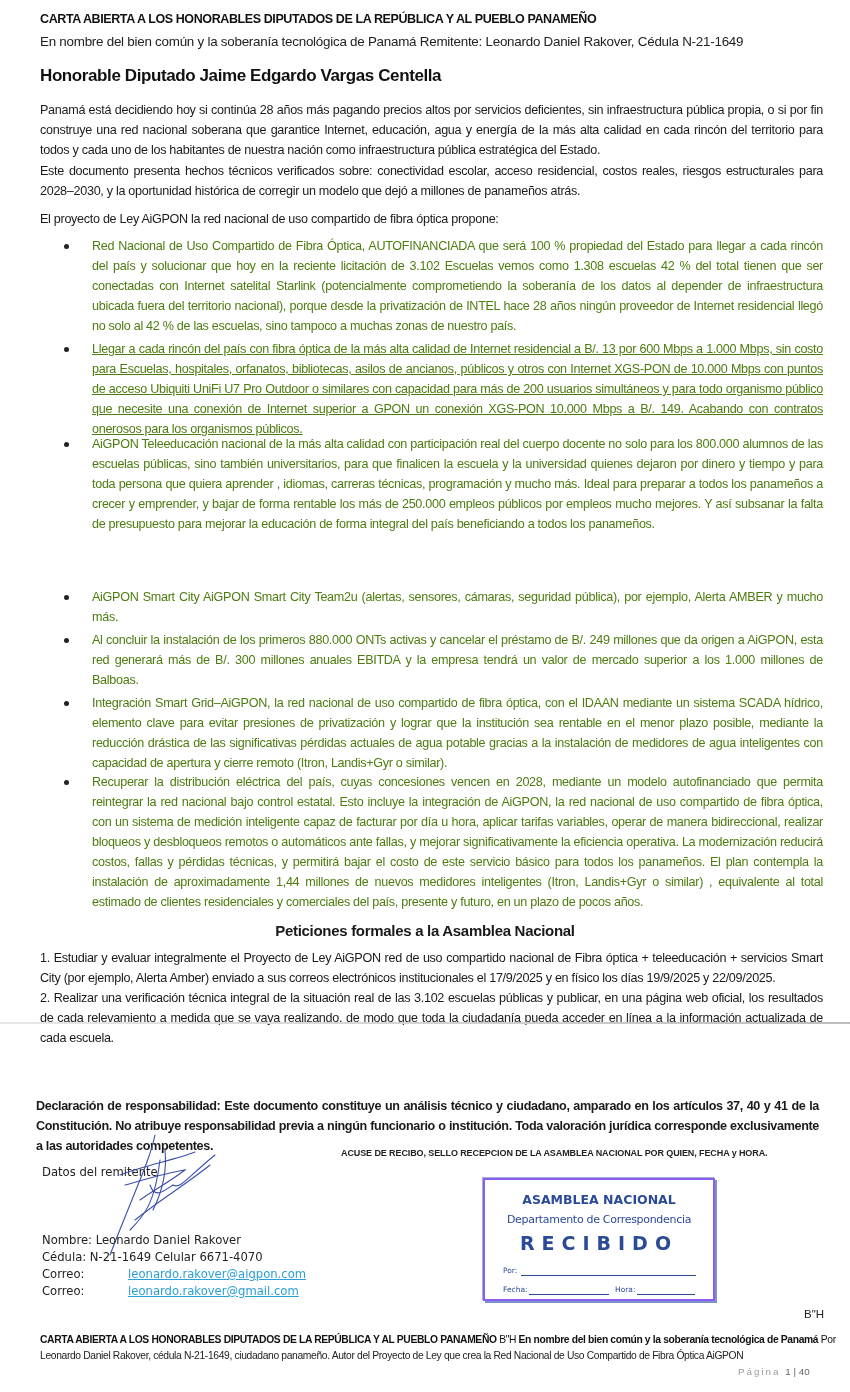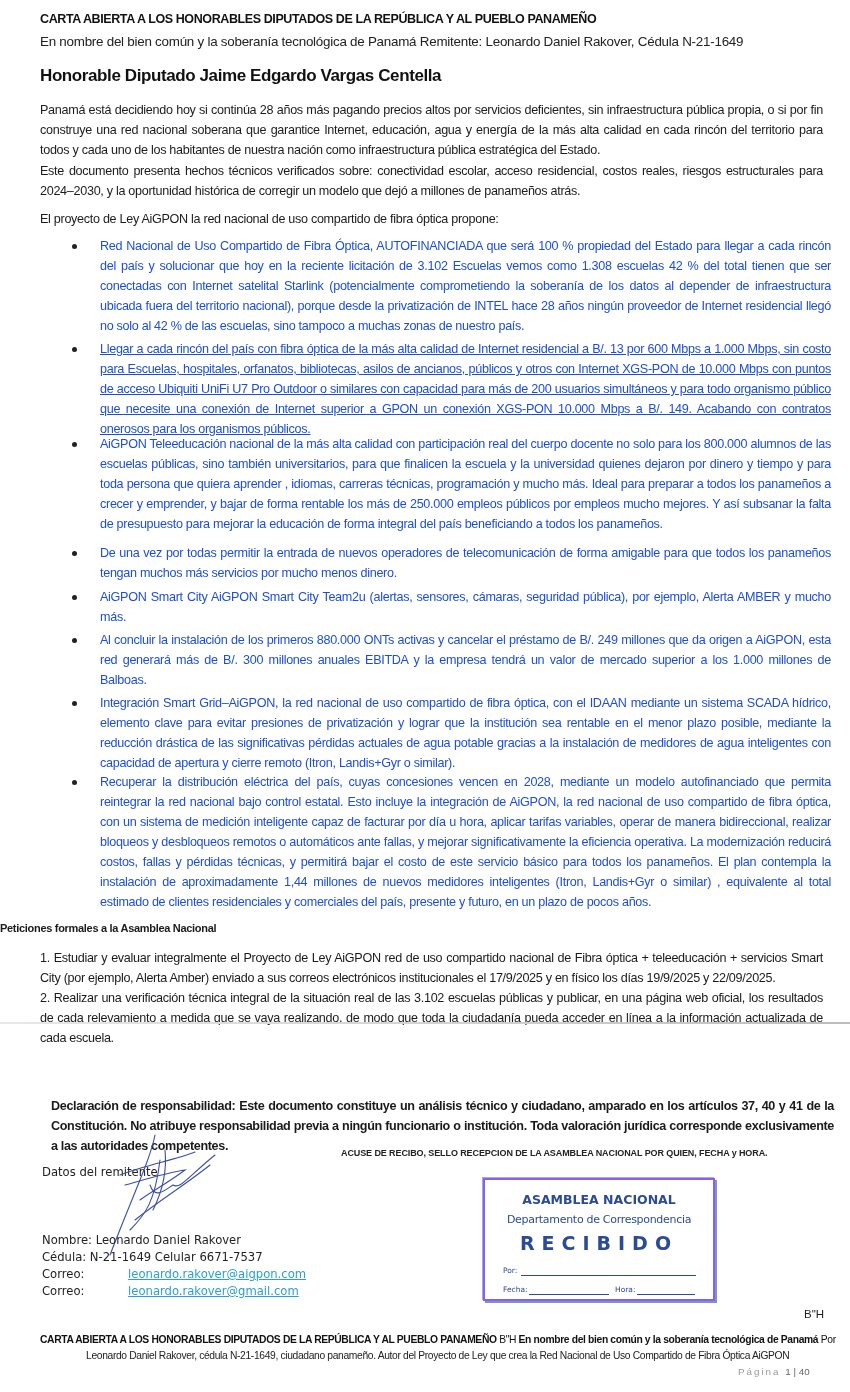--- a/index.html
+++ b/index.html
@@ -26,39 +26,39 @@
   .addressee {
     position: absolute; left: 40px; top: 66px;
     font-size: 17px; font-weight: bold; letter-spacing: -0.4px; color: #111;
   }
   .para {
     position: absolute; left: 40px; width: 783px;
     font-size: 12.6px; line-height: 20px; letter-spacing: -0.3px; color: #1b1b1b;
     text-align: justify;
   }
   .bullet {
-    position: absolute; left: 100px; width: 731px;
-    font-size: 12.6px; line-height: 20px; letter-spacing: -0.3px; color: #1d4ed8;
+    position: absolute; left: 92px; width: 731px;
+    font-size: 12.6px; line-height: 20px; letter-spacing: -0.3px; color: #4d7c0f;
     text-align: justify;
   }
   .bullet-dot {
     position: absolute; left: -28px; top: 8px;
     width: 5px; height: 5px; border-radius: 50%; background: #222;
   }
 
   .section-title {
     position: absolute; left: 0; width: 850px; top: 922px;
-    text-align: left; font-size: 11px; font-weight: bold; letter-spacing: -0.3px;
+    text-align: center; font-size: 15px; font-weight: bold; letter-spacing: -0.3px;
   }
   .petitions {
     position: absolute; left: 40px; top: 948px; width: 783px;
     font-size: 12.6px; line-height: 20px; letter-spacing: -0.3px; text-align: justify;
   }
   .declaration {
-    position: absolute; left: 51px; top: 1096px; width: 783px;
+    position: absolute; left: 36px; top: 1096px; width: 783px;
     font-size: 12.6px; line-height: 20px; font-weight: bold; letter-spacing: -0.35px; text-align: justify;
   }
   .acuse {
     position: absolute; left: 341px; top: 1148px;
     font-size: 9px; font-weight: bold; letter-spacing: -0.1px; color: #222;
   }
   .sender-label {
     position: absolute; left: 42px; top: 1165px;
     font-family: "DejaVu Sans", sans-serif; font-size: 11.6px; color: #222;
   }
@@ -82,56 +82,52 @@
   .stamp-line { position: absolute; height: 1px; background: #2b4a97; }
 
   .bh { position: absolute; left: 804px; top: 1308px; font-size: 11.5px; color: #222; }
   .footer-1 {
     position: absolute; left: 40px; top: 1334px; width: 790px;
     font-size: 10.3px; letter-spacing: -0.35px; color: #111; white-space: nowrap;
   }
   .footer-1 b { font-weight: bold; }
   .footer-2 {
     position: absolute; left: 40px; top: 1350px;
-    font-size: 10.3px; letter-spacing: -0.35px; color: #222; white-space: nowrap; margin-left: 46px;
+    font-size: 10.3px; letter-spacing: -0.35px; color: #222; white-space: nowrap;
   }
   .page-num {
     position: absolute; left: 738px; top: 1366px;
     font-size: 9.8px; color: #9a9a9a; letter-spacing: 2px;
   }
   .page-num .num { color: #666; letter-spacing: 0; }
 </style>
 </head>
 <body>
 
 <div class="page">
 
   <div class="title">CARTA ABIERTA A LOS HONORABLES DIPUTADOS DE LA REPÚBLICA Y AL PUEBLO PANAMEÑO</div>
   <div class="subtitle">En nombre del bien común y la soberanía tecnológica de Panamá Remitente: Leonardo Daniel Rakover, Cédula N-21-1649</div>
   <div class="addressee">Honorable Diputado Jaime Edgardo Vargas Centella</div>
 
   <p class="para" style="top:100px;">Panamá está decidiendo hoy si continúa 28 años más pagando precios altos por servicios deficientes, sin infraestructura pública propia, o si por fin construye una red nacional soberana que garantice Internet, educación, agua y energía de la más alta calidad en cada rincón del territorio para todos y cada uno de los habitantes de nuestra nación como infraestructura pública estratégica del Estado.</p>
-  <p class="para" style="top:161px;">Este documento presenta hechos técnicos verificados sobre: conectividad escolar, acceso residencial, costos reales, riesgos estructurales para 2024–2030, y la oportunidad histórica de corregir un modelo que dejó a millones de panameños atrás.</p>
+  <p class="para" style="top:161px;">Este documento presenta hechos técnicos verificados sobre: conectividad escolar, acceso residencial, costos reales, riesgos estructurales para 2028–2030, y la oportunidad histórica de corregir un modelo que dejó a millones de panameños atrás.</p>
   <p class="para" style="top:209px;">El proyecto de Ley AiGPON la red nacional de uso compartido de fibra óptica propone:</p>
 
   <div class="bullet" style="top:236px;">
     <span class="bullet-dot"></span>
     <span>Red Nacional de Uso Compartido de Fibra Óptica, AUTOFINANCIADA que será 100 % propiedad del Estado para llegar a cada rincón del país y solucionar que  hoy en la reciente licitación de 3.102 Escuelas vemos como 1.308 escuelas 42 % del total tienen que ser conectadas con Internet satelital Starlink (potencialmente comprometiendo la soberanía de los datos al depender de infraestructura ubicada fuera del territorio nacional), porque desde la privatización de INTEL hace 28 años ningún proveedor de Internet residencial llegó no solo al 42 % de las escuelas, sino tampoco a muchas zonas de nuestro país.</span>
   </div>
   <div class="bullet" style="top:339px;text-decoration:underline;">
     <span class="bullet-dot"></span>
     <span>Llegar a cada rincón del país con fibra óptica de la más alta calidad de Internet residencial a B/. 13 por  600 Mbps a 1.000 Mbps, sin costo para Escuelas, hospitales, orfanatos, bibliotecas, asilos de ancianos, públicos y otros con Internet XGS-PON de 10.000 Mbps con puntos de acceso Ubiquiti UniFi U7 Pro Outdoor o similares con capacidad para más de 200 usuarios simultáneos y para todo organismo público que necesite una conexión de Internet superior a GPON un conexión  XGS-PON 10.000 Mbps a B/. 149. Acabando con contratos onerosos para los organismos públicos.</span>
   </div>
   <div class="bullet" style="top:434px;">
     <span class="bullet-dot"></span>
     <span>AiGPON Teleeducación nacional de la más alta calidad con participación real del cuerpo docente no solo para los 800.000 alumnos de las escuelas públicas, sino también universitarios, para que finalicen la escuela y la universidad quienes dejaron por dinero y tiempo y para toda persona que quiera aprender , idiomas, carreras técnicas, programación y mucho más. Ideal para preparar a todos los panameños a crecer y emprender, y  bajar de forma rentable los más de 250.000 empleos públicos por empleos mucho mejores. Y así subsanar la falta de presupuesto para mejorar la educación de forma integral del país beneficiando a todos los panameños.</span>
-  </div>
-  <div class="bullet" style="top:543px;">
-    <span class="bullet-dot"></span>
-    <span>De una vez por todas permitir la entrada de nuevos operadores de telecomunicación de forma amigable para que todos los panameños tengan muchos más servicios por mucho menos dinero.</span>
   </div>
   <div class="bullet" style="top:587px;">
     <span class="bullet-dot"></span>
     <span>AiGPON Smart City AiGPON Smart City  Team2u (alertas, sensores, cámaras, seguridad pública), por ejemplo, Alerta AMBER y mucho más.</span>
   </div>
   <div class="bullet" style="top:630px;">
     <span class="bullet-dot"></span>
     <span>Al concluir la instalación de los primeros 880.000 ONTs activas y cancelar el préstamo de B/. 249 millones que da origen a AiGPON, esta red generará más de B/. 300 millones anuales EBITDA y la empresa tendrá un valor de mercado superior a los 1.000 millones de Balboas.</span>
   </div>
   <div class="bullet" style="top:693px;">
@@ -162,21 +158,21 @@
       <path d="M30 55 C55 48, 75 42, 90 40 C70 55, 55 62, 45 70"></path>
       <path d="M55 55 C60 70, 70 60, 78 55 C85 60, 95 45, 120 25"></path>
       <path d="M40 90 C65 70, 90 55, 115 35"></path>
       <path d="M35 100 C50 85, 60 72, 65 30"></path>
       <path d="M70 20 C72 40, 68 60, 58 80"></path>
     </g>
   </svg>
 
   <div class="sender-block">
     <div>Nombre: Leonardo Daniel Rakover</div>
-    <div>Cédula: N-21-1649  Celular 6671-7537</div>
+    <div>Cédula: N-21-1649  Celular 6671-4070</div>
     <div>
       <span>Correo:</span>
       <a class="email-link">leonardo.rakover@aigpon.com</a>
     </div>
     <div>
       <span>Correo:</span>
       <a class="email-link">leonardo.rakover@gmail.com</a>
     </div>
   </div>
 

